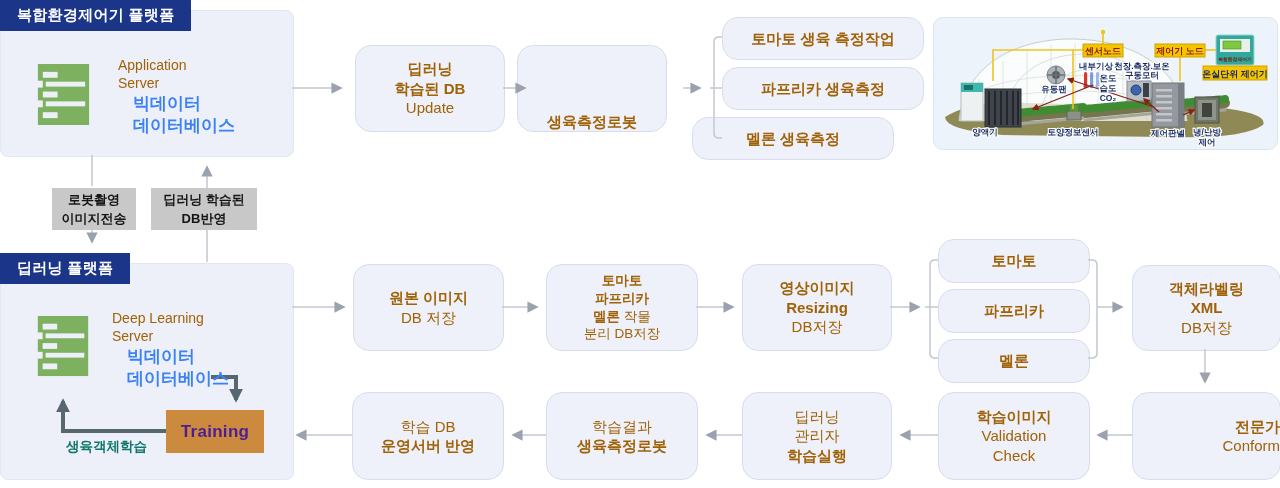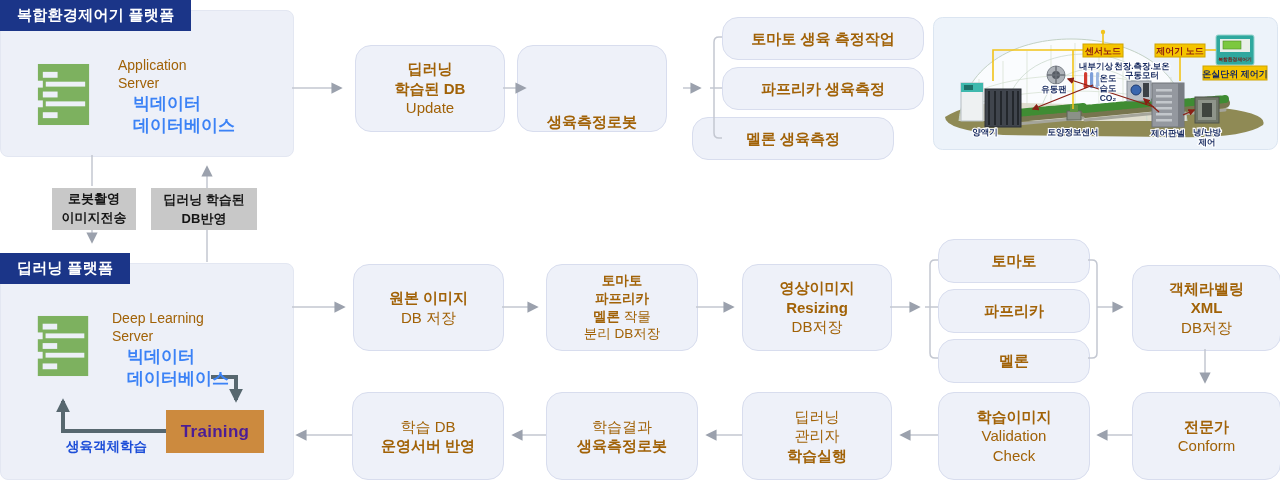--- a/index.html
+++ b/index.html
@@ -16,21 +16,21 @@
   .fbox .b{font-weight:bold;}
   .fbox.small{font-size:13.5px;line-height:1.32;}
   .graybox{position:absolute;background:#c8c8c8;color:#151515;font-size:13px;font-weight:600;
            display:flex;flex-direction:column;align-items:center;justify-content:center;
            text-align:center;line-height:1.5;z-index:2;}
   .caption{position:absolute;color:#a16207;font-size:14px;line-height:1.28;z-index:2;}
   .stitle{position:absolute;color:#3b82f6;font-size:17px;font-weight:bold;line-height:1.32;z-index:2;margin-left:15px;}
   .servericon{position:absolute;z-index:2;}
   .training{position:absolute;background:#cc8a3e;color:#4c1d95;font-weight:bold;font-size:17px;
             display:flex;align-items:center;justify-content:center;z-index:2;letter-spacing:.3px;}
-  .note{position:absolute;color:#1d4ed8;font-weight:bold;font-size:13.5px;z-index:2;white-space:nowrap;}
+  .note{position:absolute;color:#0f766e;font-weight:bold;font-size:13.5px;z-index:2;white-space:nowrap;}
   .greenhouse{position:absolute;left:933px;top:17px;width:345px;height:133px;z-index:1;}
   .gh-label{font-weight:bold;font-size:8.5px;fill:#16295f;stroke:#ffffff;stroke-width:2.2px;
             paint-order:stroke;text-anchor:middle;}
   .gh-ytext{font-weight:bold;font-size:9px;fill:#8b1d12;text-anchor:middle;}
   .gh-ytext.navy{fill:#16295f;}
   .gh-tiny{font-size:4.8px;fill:#7b1410;text-anchor:middle;font-weight:bold;}
 </style>
 </head>
 <body>
 
@@ -259,21 +259,21 @@
         <text x="175" y="84" class="gh-label">CO₂</text>
         <text x="52" y="118" class="gh-label">양액기</text>
         <text x="140" y="118" class="gh-label">토양정보센서</text>
         <text x="235" y="119" class="gh-label">제어판넬</text>
         <text x="274" y="118" class="gh-label">냉/난방</text>
         <text x="274" y="128" class="gh-label">제어</text>
       </g>
     </svg>
   </div>
 
-  <div class="graybox" style="left:52px;top:188px;width:84px;height:42px;font-family:Liberation Mono, monospace;">
+  <div class="graybox" style="left:52px;top:188px;width:84px;height:42px;">
     <div>로봇촬영</div>
     <div>이미지전송</div>
   </div>
   <div class="graybox" style="left:151px;top:188px;width:106px;height:42px;align-items:center;">
     <div>딥러닝 학습된</div>
     <div>DB반영</div>
   </div>
 
   <div class="platform" style="left:0;top:263px;width:292px;height:215px;"></div>
   <div class="phead" style="left:0;top:253px;">딥러닝 플랫폼</div>
@@ -323,21 +323,21 @@
   </div>
   <div class="fbox" style="left:938px;top:339px;width:150px;height:42px;">
     <div class="b">멜론</div>
   </div>
   <div class="fbox" style="left:1132px;top:265px;width:147px;height:84px;">
     <div class="b">객체라벨링</div>
     <div class="b">XML</div>
     <div>DB저장</div>
   </div>
 
-  <div class="fbox" style="left:1132px;top:392px;width:147px;height:86px;">
+  <div class="fbox" style="left:1132px;top:392px;width:147px;height:86px;align-items:flex-end;">
     <div class="b">전문가</div>
     <div>Conform</div>
   </div>
   <div class="fbox" style="left:938px;top:392px;width:150px;height:86px;">
     <div class="b">학습이미지</div>
     <div>Validation</div>
     <div>Check</div>
   </div>
   <div class="fbox" style="left:742px;top:392px;width:148px;height:86px;">
     <div>딥러닝</div>

